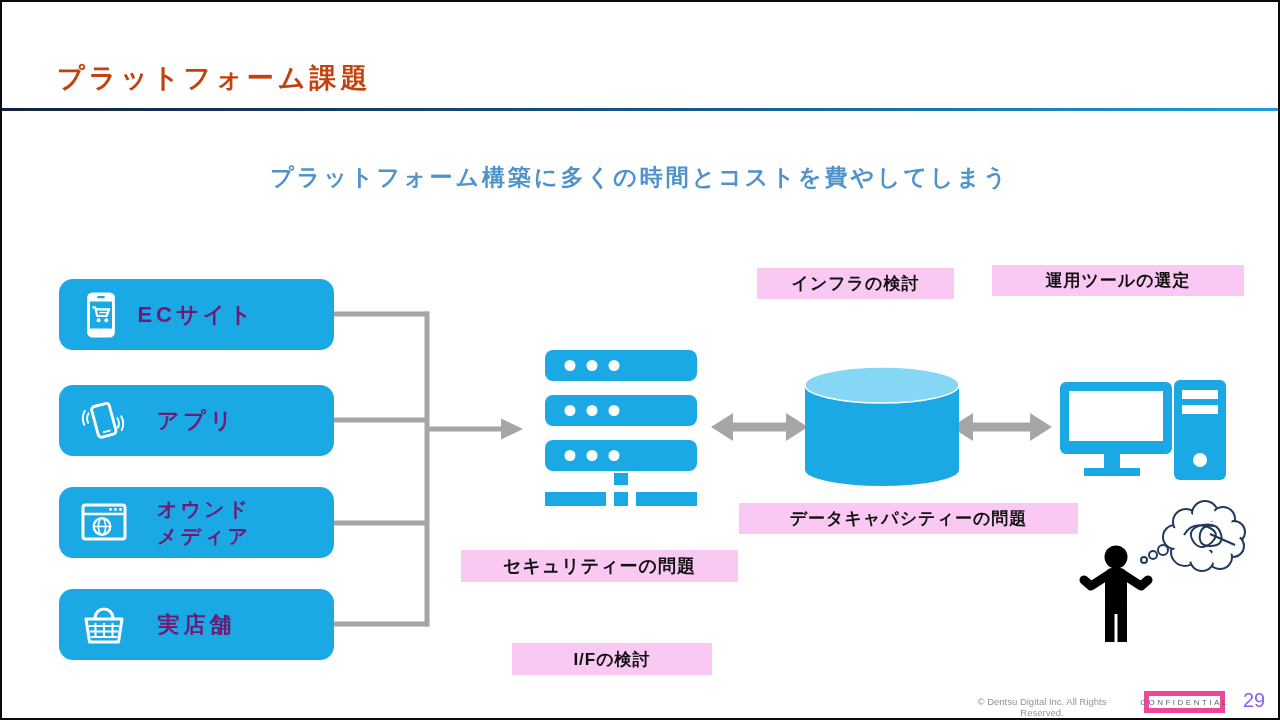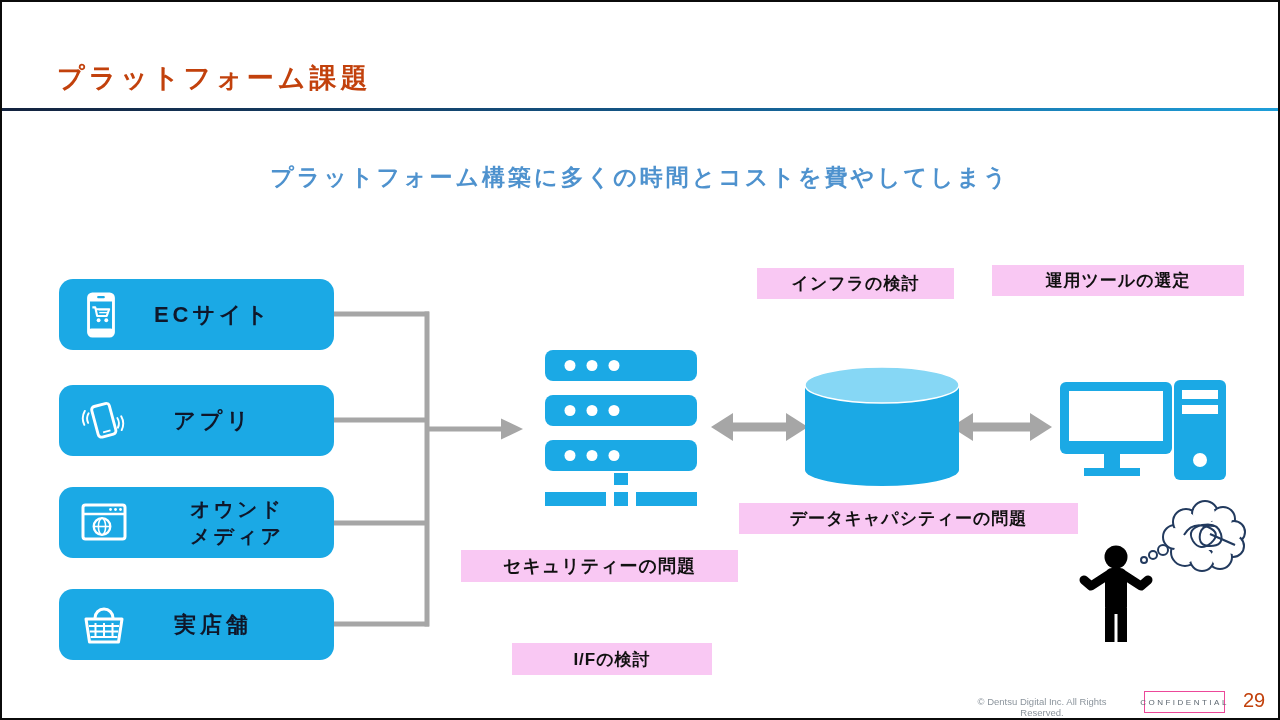--- a/index.html
+++ b/index.html
@@ -8,28 +8,28 @@
 
   .page-title { position:absolute; left:55px; top:58px; font-size:27px; font-weight:bold; color:#c2410c; letter-spacing:4px; }
   .title-rule { position:absolute; left:0; top:106px; width:100%; height:3px; background:linear-gradient(90deg,#13223e 0%,#145a8c 55%,#1e9ed9 100%); }
 
   .headline { position:absolute; left:0; top:160px; width:100%; text-align:center; font-size:23px; font-weight:bold; color:#4e92ce; letter-spacing:3px; }
 
   .diagram-layer { position:absolute; left:0; top:0; width:1280px; height:720px; }
 
   .channel-box { position:absolute; left:57px; width:275px; height:71px; background:#1ba9e5; border-radius:14px; display:flex; align-items:center; }
   .channel-box .icon { position:absolute; left:22px; top:50%; transform:translateY(-50%); display:flex; }
-  .channel-label { width:100%; text-align:center; color:#0f172a; font-size:22px; font-weight:bold; letter-spacing:4px;margin-left:33px; }
+  .channel-label { width:100%; text-align:center; color:#701a75; font-size:22px; font-weight:bold; letter-spacing:4px; }
   .channel-label.two-line { text-align:left; padding-left:98px; font-size:20px; line-height:1.35; letter-spacing:3px; }
 
   .pink-label { position:absolute; background:#f9c8f3; color:#111; font-weight:bold; font-size:17px; letter-spacing:1px; display:flex; align-items:center; justify-content:center; height:31px; }
 
   .footer-copyright { position:absolute; left:960px; top:694px; width:160px; text-align:center; font-size:9.5px; color:#8b949c; }
-  .confidential-box { position:absolute; left:1142px; top:689px; width:81px; height:22px; border:1px solid #ec4899; color:#5d6770; font-size:8px; letter-spacing:2.5px; display:flex; align-items:center; justify-content:center; }
-  .page-number { position:absolute; left:1232px; top:687px; width:40px; text-align:center; font-size:20px; color:#c2410c; }
+  .confidential-box { position:absolute; left:1142px; top:689px; width:81px; height:22px; border:5px solid #ec4899; color:#5d6770; font-size:8px; letter-spacing:2.5px; display:flex; align-items:center; justify-content:center; }
+  .page-number { position:absolute; left:1232px; top:687px; width:40px; text-align:center; font-size:20px; color:#8b5cf6; }
 </style>
 </head>
 <body>
 
 <div class="slide">
 
   <div class="page-title">プラットフォーム課題</div>
   <div class="title-rule"></div>
 
   <div class="headline">プラットフォーム構築に多くの時間とコストを費やしてしまう</div>

